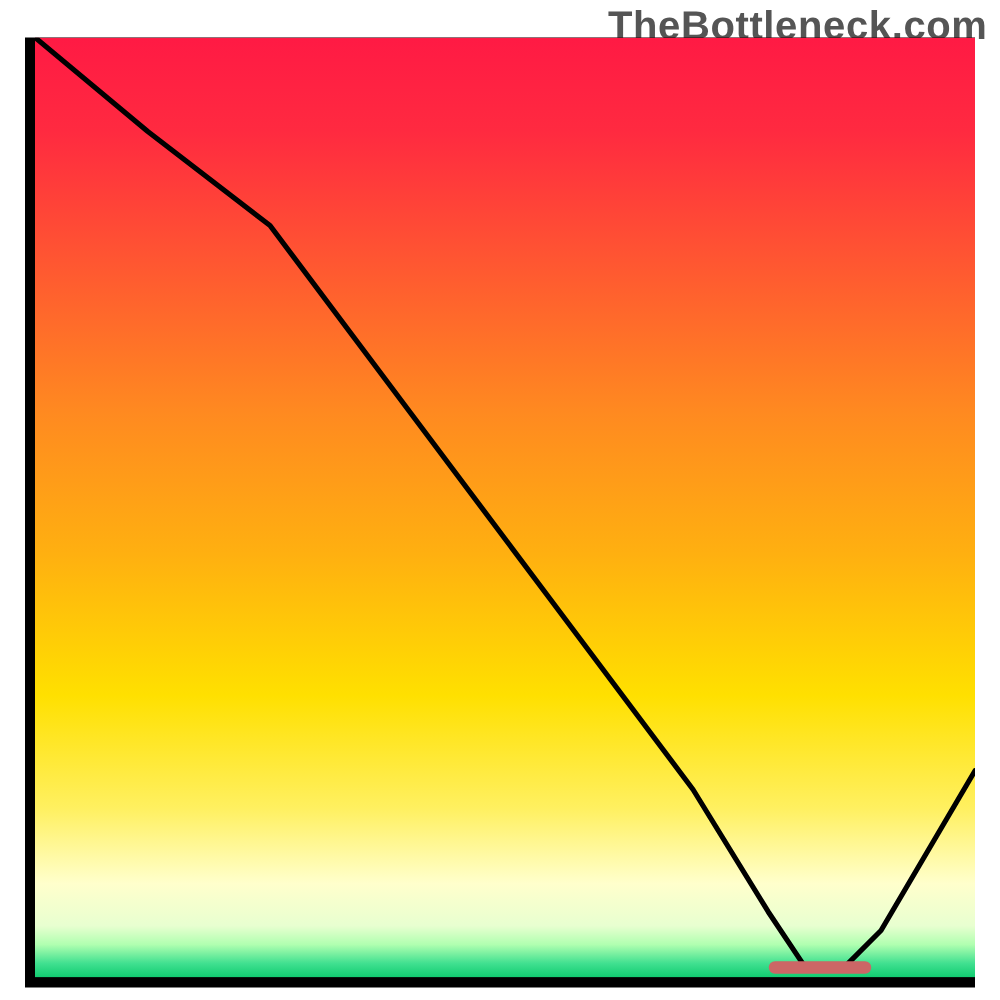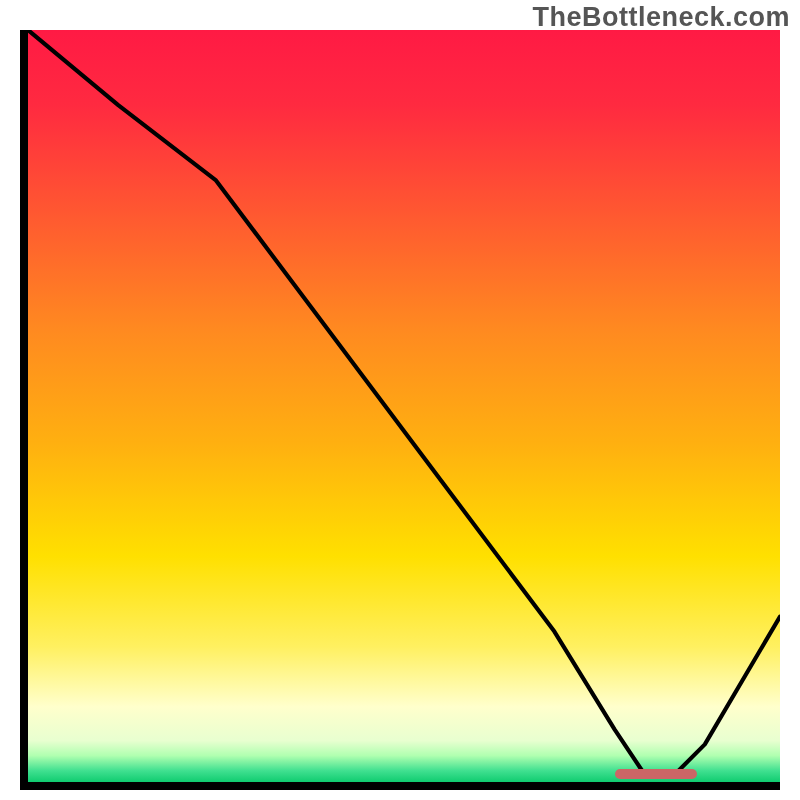--- a/index.html
+++ b/index.html
@@ -13,21 +13,21 @@
   }
   .stage {
     position: relative;
     width: 800px;
     height: 800px;
   }
   .watermark {
     position: absolute;
     top: 2px;
     right: 10px;
-    font-size: 27px;
+    font-size: 32px;
     font-weight: bold;
     color: #555555;
     letter-spacing: 0.5px;
   }
   .plot-outer {
     position: absolute;
     left: 20px;
     top: 30px;
     width: 760px;
     height: 760px;

